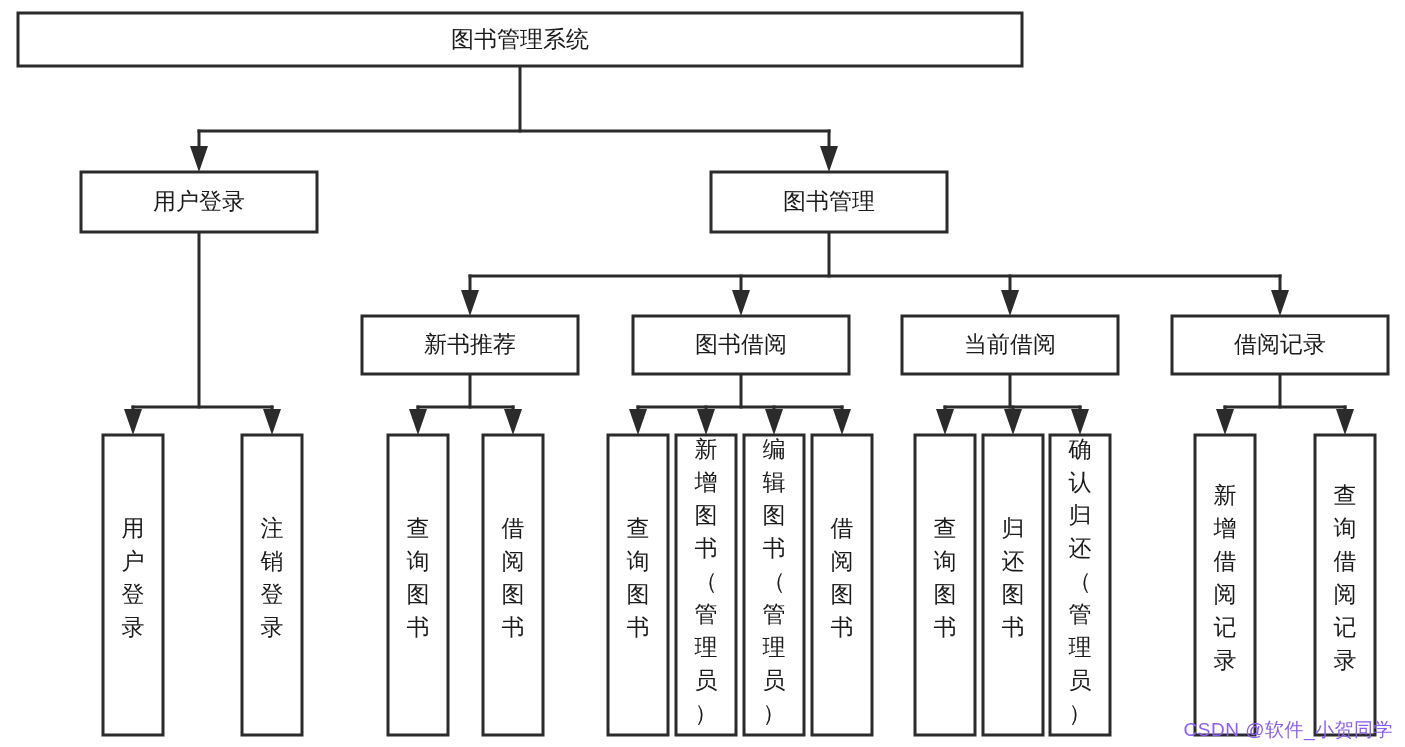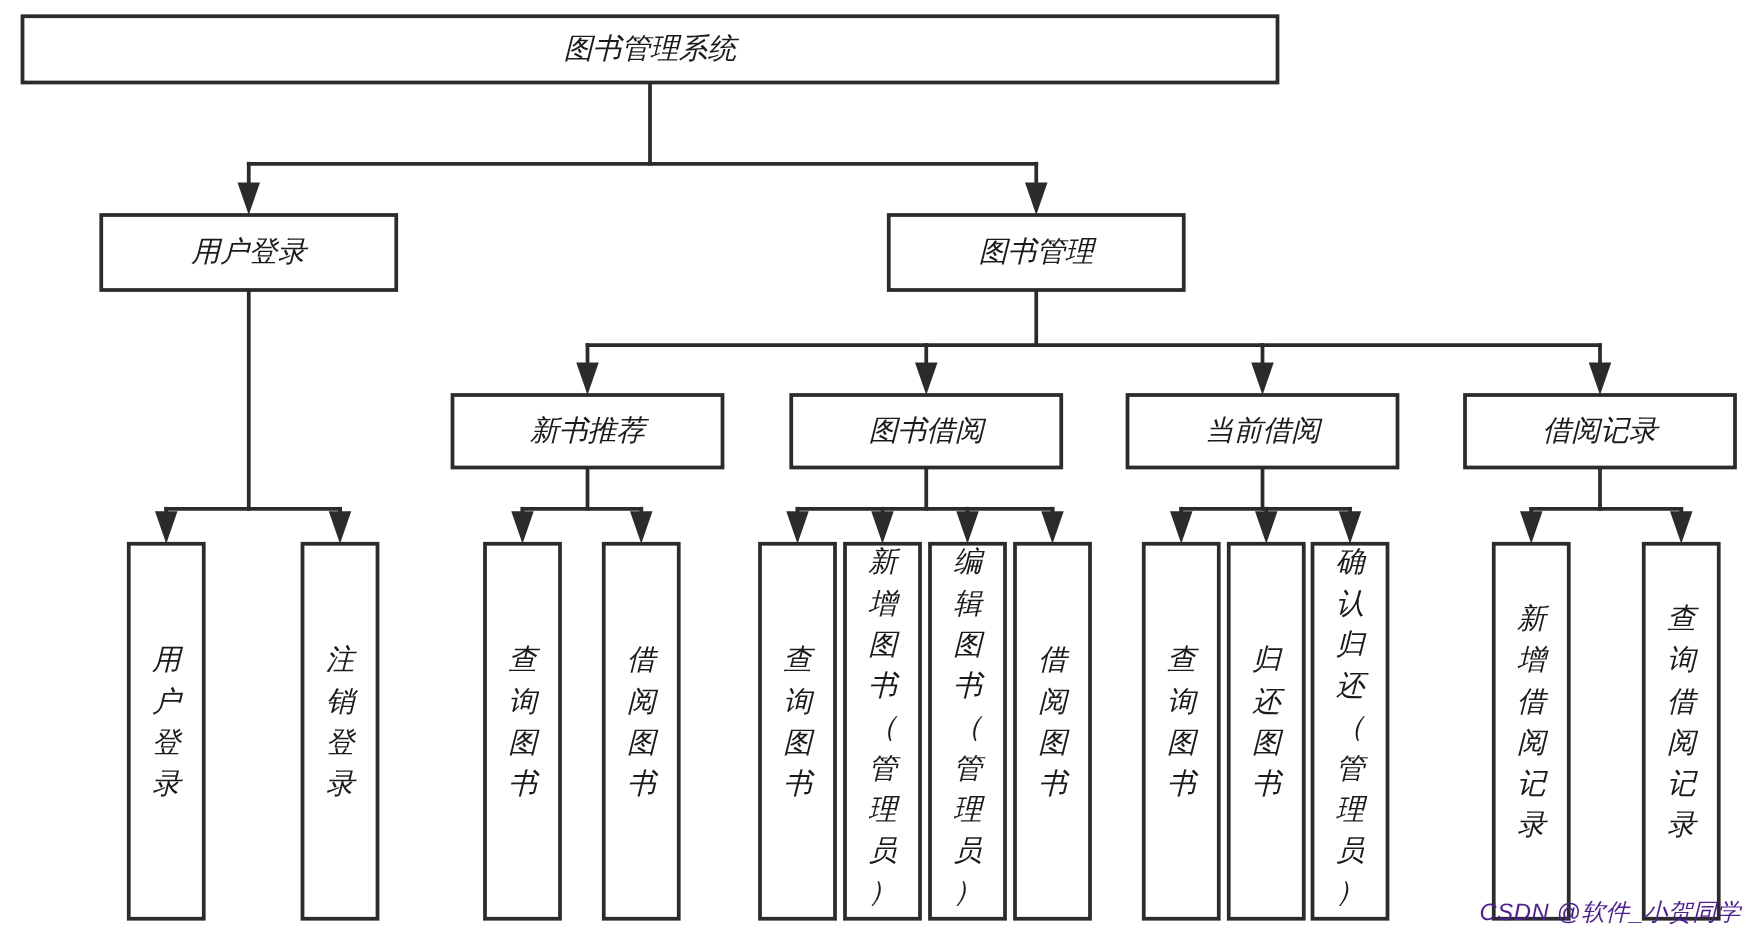--- a/index.html
+++ b/index.html
@@ -9,21 +9,20 @@
   }
   body {
     font-family: "Liberation Sans", "DejaVu Sans", sans-serif;
   }
   #diagram-root {
     position: relative;
     width: 1405px;
     height: 747px;
     background: #ffffff;
     overflow: hidden;
-    font-style: italic;
   }
   svg#tree-svg {
     position: absolute;
     top: 0;
     left: 0;
     width: 1405px;
     height: 747px;
     display: block;
   }
   .node-rect {
@@ -53,21 +52,21 @@
     font-family: "Liberation Sans", "DejaVu Sans", sans-serif;
     font-size: 23px;
     text-anchor: middle;
   }
   .watermark {
     position: absolute;
     right: 12px;
     bottom: 4px;
     font-family: "Liberation Sans", "DejaVu Sans", sans-serif;
     font-size: 19px;
-    color: #4c1d95;
+    color: #8b5cf6;
     letter-spacing: 0.5px;
     white-space: nowrap;
     user-select: none;
   }
 </style>
 </head>
 <body>
 
 <div id="diagram-root">
   <svg id="tree-svg" viewBox="0 0 1405 747">

